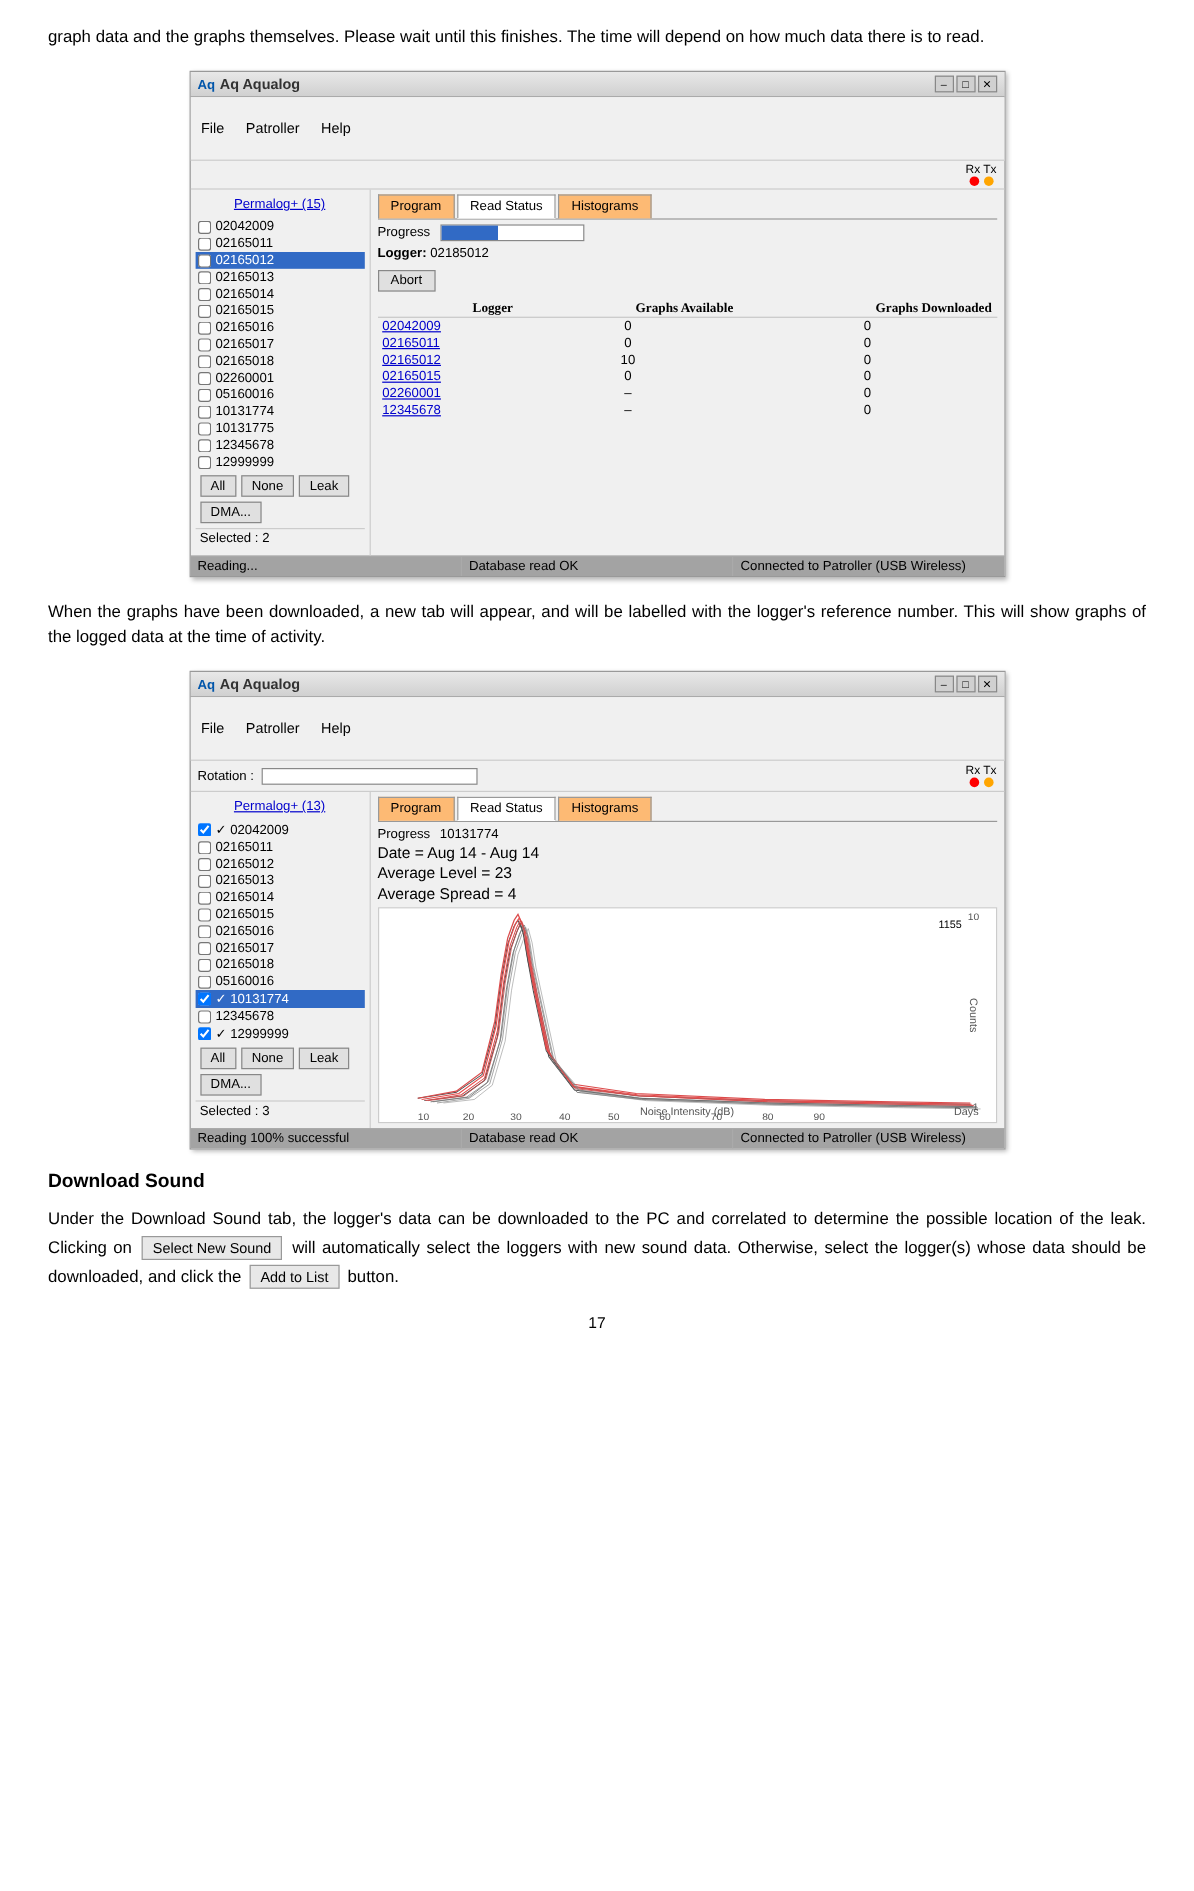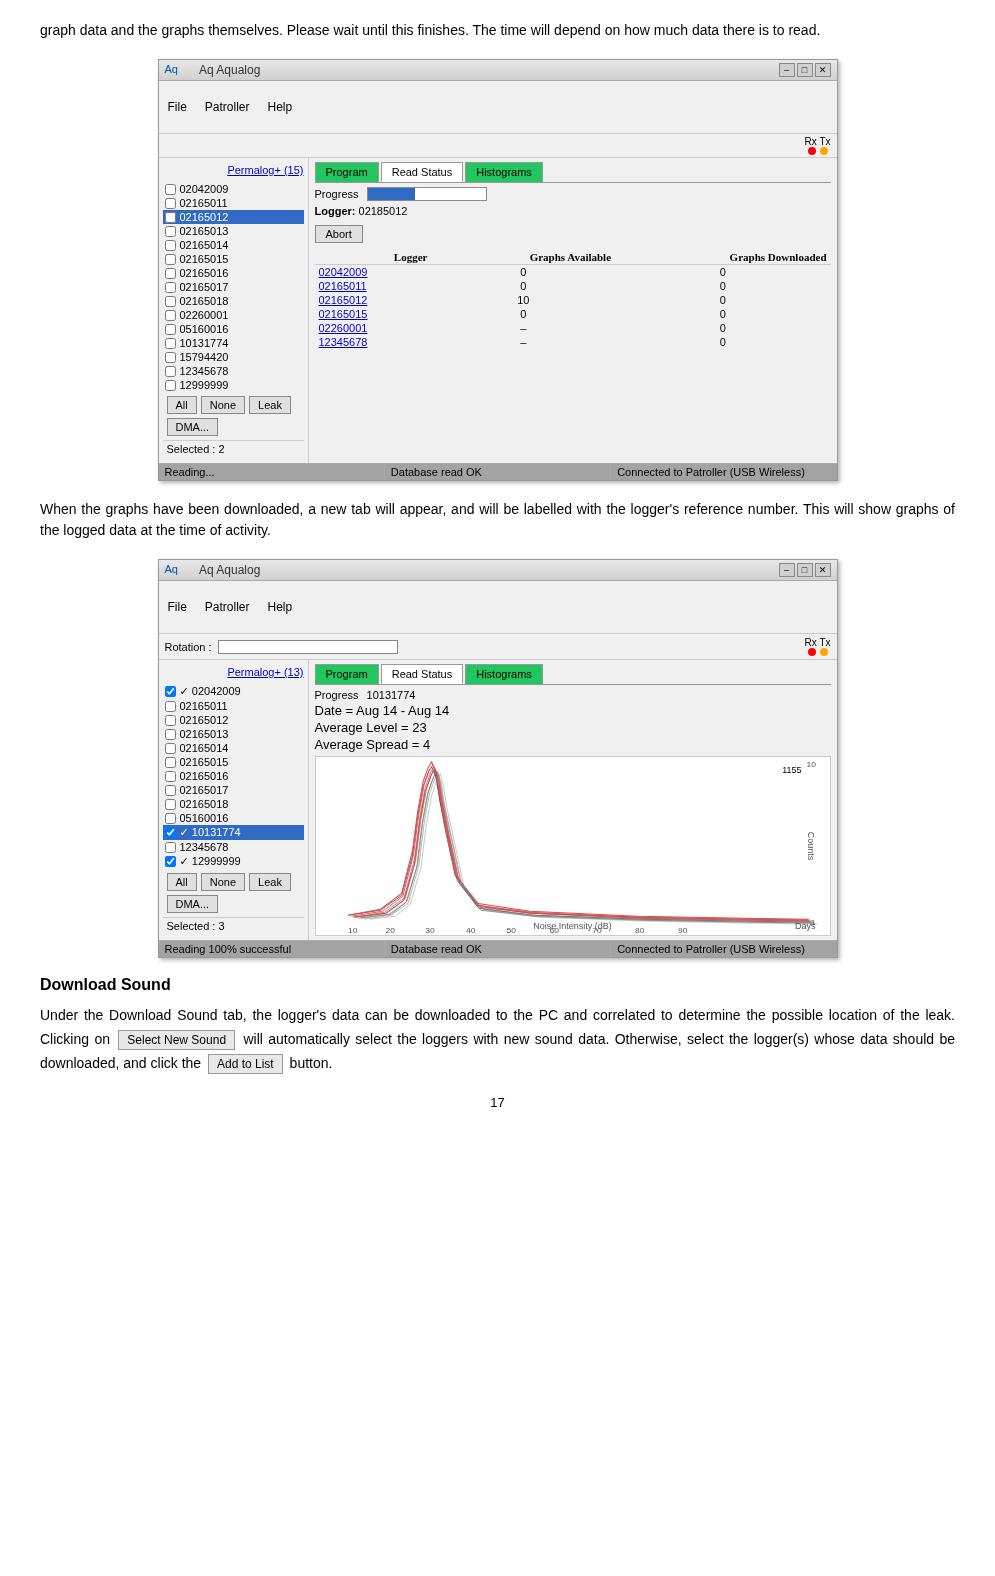--- a/index.html
+++ b/index.html
@@ -32,24 +32,24 @@
     .dialog-titlebar {
       background: linear-gradient(to bottom, #e8e8e8, #d0d0d0);
       border-bottom: 1px solid #aaa;
       padding: 3px 6px;
       display: flex;
       align-items: center;
       justify-content: space-between;
     }
     .dialog-titlebar-left {
       display: flex;
-      align-items: flex-start;
-      gap: 21px;
+      align-items: flex-end;
+      gap: 4px;
       font-size: 12px;
-      font-weight: normal;
+      font-weight: bold;
       color: #333;
     }
     .dialog-titlebar-icon {
       font-size: 11px;
       color: #0055aa;
     }
     .dialog-titlebar-controls {
       display: flex;
       gap: 2px;
     }
@@ -84,21 +84,21 @@
 
     
     .sidebar {
       width: 150px;
       border-right: 1px solid #ccc;
       padding: 6px 4px;
       min-height: 280px;
       font-size: 11px;
     }
     .sidebar-header {
-      text-align: right;
+      text-align: center;
       margin-bottom: 6px;
     }
     .sidebar-header a {
       color: #0000cc;
       text-decoration: underline;
       font-size: 11px;
       cursor: pointer;
     }
     .sidebar-item {
       display: flex;
@@ -157,21 +157,21 @@
     
     .tab-strip {
       display: flex;
       border-bottom: 1px solid #999;
       margin-bottom: 4px;
     }
     .tab {
       padding: 3px 10px;
       border: 1px solid #999;
       border-bottom: none;
-      background: #22c55e;
+      background: #fdba74;
       font-size: 11px;
       cursor: pointer;
       margin-right: 2px;
     }
     .tab.active {
       background: #fff;
       border-bottom: 1px solid #fff;
       font-weight: normal;
     }
 
@@ -432,21 +432,21 @@
       <div class="sidebar-item">
         <input type="checkbox" style="">
         <span>05160016</span>
       </div>
       <div class="sidebar-item">
         <input type="checkbox" style="">
         <span>10131774</span>
       </div>
       <div class="sidebar-item">
         <input type="checkbox" style="">
-        <span>15794420</span>
+        <span>10131775</span>
       </div>
       <div class="sidebar-item">
         <input type="checkbox" style="">
         <span>12345678</span>
       </div>
       <div class="sidebar-item">
         <input type="checkbox" style="">
         <span>12999999</span>
       </div>
       <div class="sidebar-buttons">

